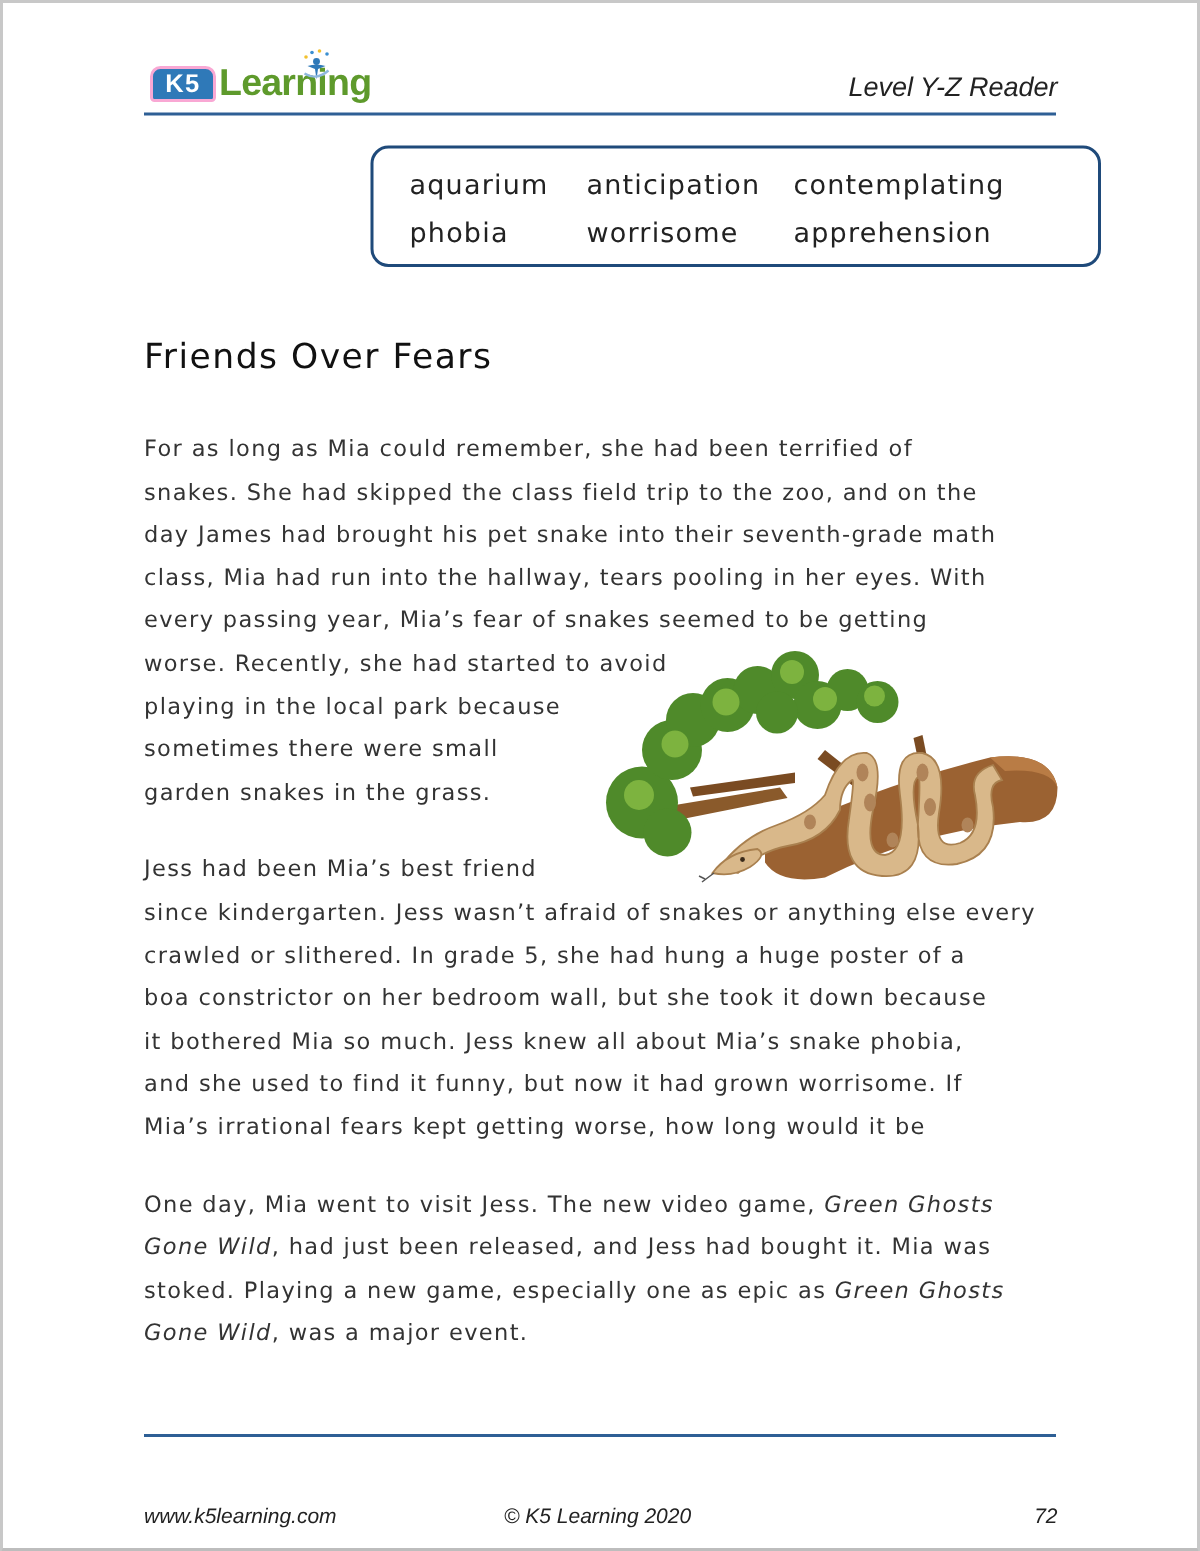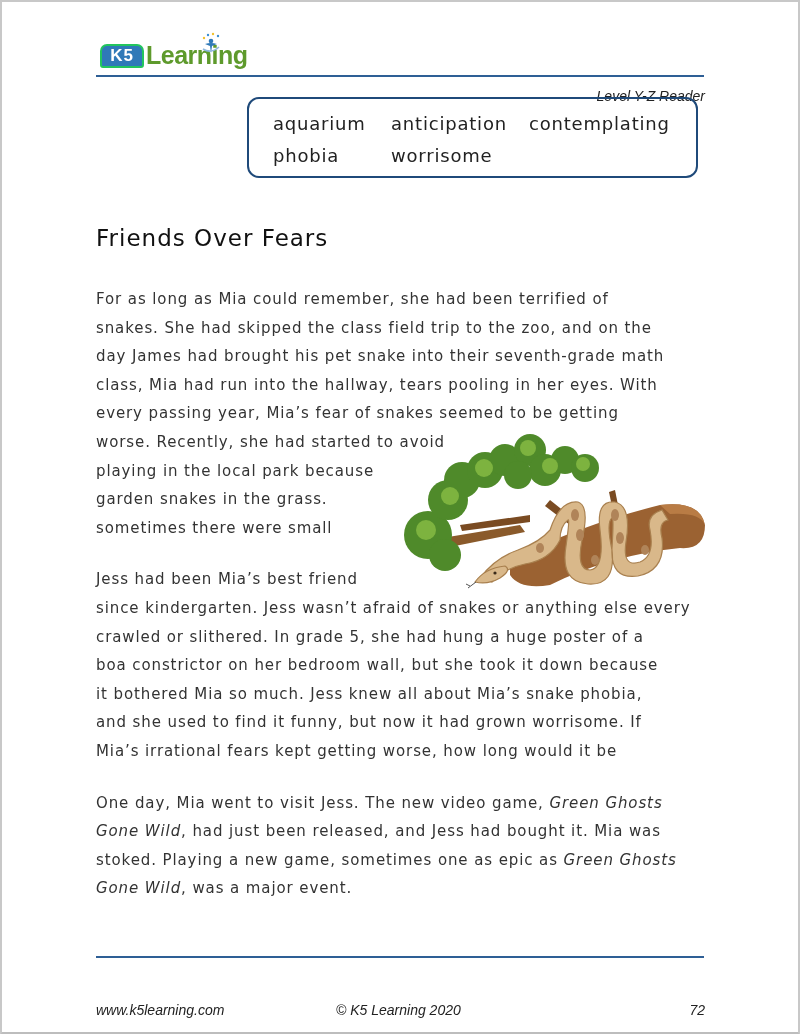--- a/index.html
+++ b/index.html
@@ -14,43 +14,43 @@
     border-top: 2px solid #c8c8c8; border-left: 2px solid #c8c8c8;
     border-right: 2px solid #c8c8c8; border-bottom: 4px solid #bdbdbd;
   }
   
   .logo {
     position: absolute; left: 97px; top: 38px; height: 34px; width: 145px;
   }
   .logo-badge {
     position: absolute; left: 3px; top: 6px; width: 44px; height: 24px;
     background: #2f79b8; border-radius: 7px 7px 3px 3px;
-    border: 2px solid #22c55e; box-sizing: border-box;
+    border: 2px solid #f9a8d4; box-sizing: border-box;
     color: #fff; font-family: "Liberation Sans", sans-serif; font-weight: bold;
     font-size: 17px; line-height: 20px; text-align: center; letter-spacing: 1px;
   }
   .logo-text {
     position: absolute; left: 49px; top: 3px;
     font-family: "Liberation Sans", sans-serif; font-weight: bold;
     font-size: 25px; color: #5e9a2c; letter-spacing: -0.5px;
   }
   .logo-figure {
     position: absolute; left: 103px; top: -6px; width: 22px; height: 22px;
   }
   .header-title {
     position: absolute; right: 95px; top: 48px;
     font-family: "Liberation Sans", sans-serif; font-style: italic;
-    font-size: 14px; color: #222; margin-top: 40px;
+    font-size: 18px; color: #222;
   }
   .rule {
     position: absolute; left: 96px; width: 608px; height: 2px; background: #2e5f95;
   }
   
   .vocab-box {
-    position: absolute; left: 247px; top: 97px; width: 451px; height: 81px;
+    position: absolute; left: 247px; top: 97px; width: 487px; height: 81px;
     border: 2.5px solid #1f4a7a; border-radius: 12px; box-sizing: border-box; padding-left: 16px;
   }
   .vocab-grid {
     position: absolute; left: 24px; top: 12px;
     display: grid; grid-template-columns: 118px 138px auto; row-gap: 6px;
     font-size: 18px; letter-spacing: 0.8px; color: #222;
   }
   .vocab-grid span { line-height: 26px; }
   
   .story-title {
@@ -96,50 +96,51 @@
 <div class="header-title">Level Y-Z Reader</div>
 <div class="rule" style="top:75px"></div>
 
 <div class="vocab-box">
   <div class="vocab-grid">
     <span>aquarium</span>
     <span>anticipation</span>
     <span>contemplating</span>
     <span>phobia</span>
     <span>worrisome</span>
+    <span>apprehension</span>
   </div>
 </div>
 
 <div class="story-title">Friends Over Fears</div>
 
 <div class="story">
   <p>
     <span class="line">For as long as Mia could remember, she had been terrified of</span>
     <span class="line">snakes. She had skipped the class field trip to the zoo, and on the</span>
     <span class="line">day James had brought his pet snake into their seventh-grade math</span>
     <span class="line">class, Mia had run into the hallway, tears pooling in her eyes. With</span>
     <span class="line">every passing year, Mia’s fear of snakes seemed to be getting</span>
     <span class="line">worse. Recently, she had started to avoid</span>
     <span class="line">playing in the local park because</span>
+    <span class="line">sometimes there were small</span>
     <span class="line">garden snakes in the grass.</span>
-    <span class="line">sometimes there were small</span>
   </p>
   <p>
     <span class="line">Jess had been Mia’s best friend</span>
     <span class="line">since kindergarten. Jess wasn’t afraid of snakes or anything else every</span>
     <span class="line">crawled or slithered. In grade 5, she had hung a huge poster of a</span>
     <span class="line">boa constrictor on her bedroom wall, but she took it down because</span>
     <span class="line">it bothered Mia so much. Jess knew all about Mia’s snake phobia,</span>
     <span class="line">and she used to find it funny, but now it had grown worrisome. If</span>
     <span class="line">Mia’s irrational fears kept getting worse, how long would it be</span>
   </p>
   <p>
     <span class="line"><span>One day, Mia went to visit Jess. The new video game, </span><em>Green Ghosts</em></span>
     <span class="line"><em>Gone Wild</em><span>, had just been released, and Jess had bought it. Mia was</span></span>
-    <span class="line"><span>stoked. Playing a new game, sometimes one as epic as </span><em>Green Ghosts</em></span>
+    <span class="line"><span>stoked. Playing a new game, especially one as epic as </span><em>Green Ghosts</em></span>
     <span class="line"><em>Gone Wild</em><span>, was a major event.</span></span>
   </p>
 </div>
 
 <svg class="illustration" viewBox="0 0 310 160">
 
   <path d="M30 110 L120 95 L125 102 L35 120 Z" fill="#8a5a2b"></path>
   <path d="M60 95 L130 85 L130 92 L62 101 Z" fill="#7a4b22"></path>
   <path d="M150 70 L175 90 L170 95 L145 76 Z" fill="#7a4b22"></path>
   <path d="M215 60 L220 85 L214 86 L209 62 Z" fill="#7a4b22"></path>

